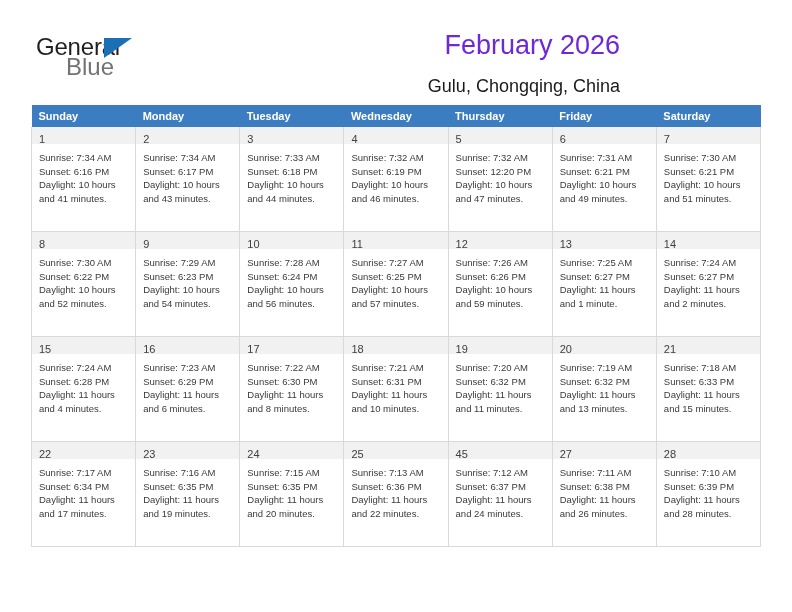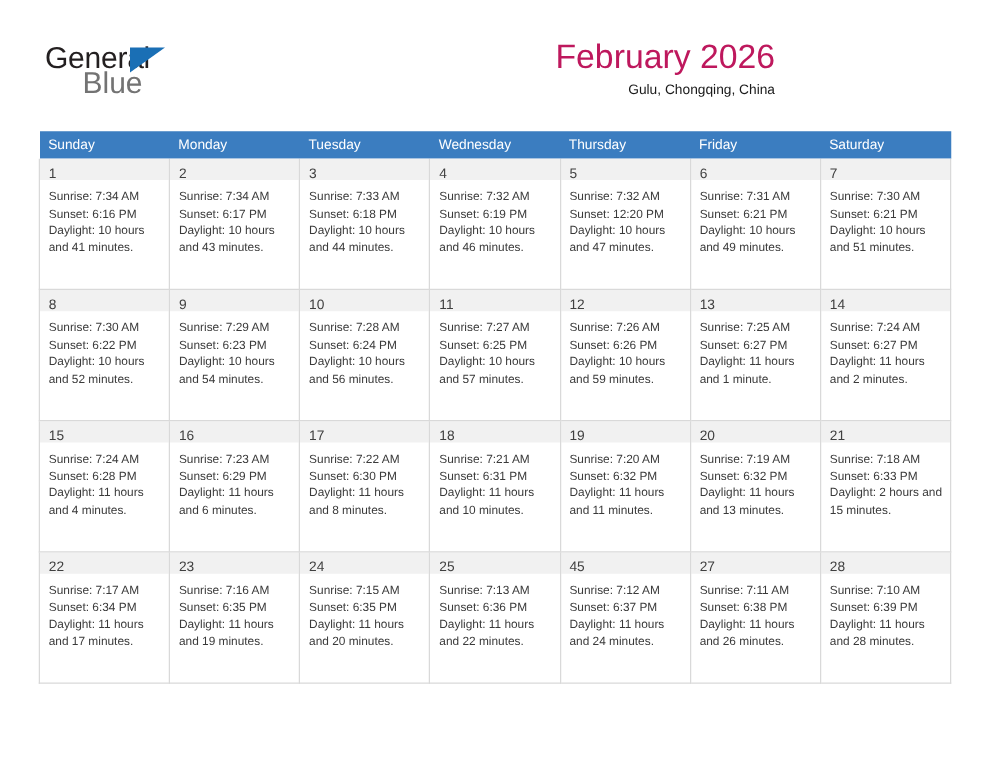--- a/index.html
+++ b/index.html
@@ -62,46 +62,46 @@
     border-bottom: 20px solid transparent;
   }
   .title-block {
     position: absolute;
     right: 0;
     top: 0;
     text-align: right;
   }
   .cal-title {
     font-size: 27px;
-    color: #be185d;
+    color: #6d28d9;
     line-height: 34px;
     white-space: nowrap;
   }
   .cal-subtitle {
-    font-size: 11px;
+    font-size: 18px;
     color: #1a1a1a;
     line-height: 20px;
-    margin-top: 0;
+    margin-top: 14px;
     white-space: nowrap;
   }
 
   
   .calendar {
     position: absolute;
     left: 31px;
     top: 105px;
     width: 730px;
     border-collapse: collapse;
     table-layout: fixed;
   }
   .calendar th {
     background: #3b7dc0;
     color: #ffffff;
     font-size: 11px;
-    font-weight: normal;
+    font-weight: bold;
     text-align: left;
     padding: 5px 0 5px 7px;
     height: 11px;
     border: none;
   }
   .calendar td {
     vertical-align: top;
     padding: 0;
     border: 1px solid #d9d9d9;
     border-top: none;
@@ -376,21 +376,21 @@
               <div class="daylight">Daylight: 11 hours and 13 minutes.</div>
             </div>
           </div>
         </td>
         <td>
           <div class="cell-inner">
             <div class="daynum-bar"><span class="daynum">21</span></div>
             <div class="cell-body">
               <div>Sunrise: 7:18 AM</div>
               <div>Sunset: 6:33 PM</div>
-              <div class="daylight">Daylight: 2 hours and 15 minutes.</div>
+              <div class="daylight">Daylight: 11 hours and 15 minutes.</div>
             </div>
           </div>
         </td>
       </tr>
 
       <tr>
         <td>
           <div class="cell-inner">
             <div class="daynum-bar"><span class="daynum">22</span></div>
             <div class="cell-body">

